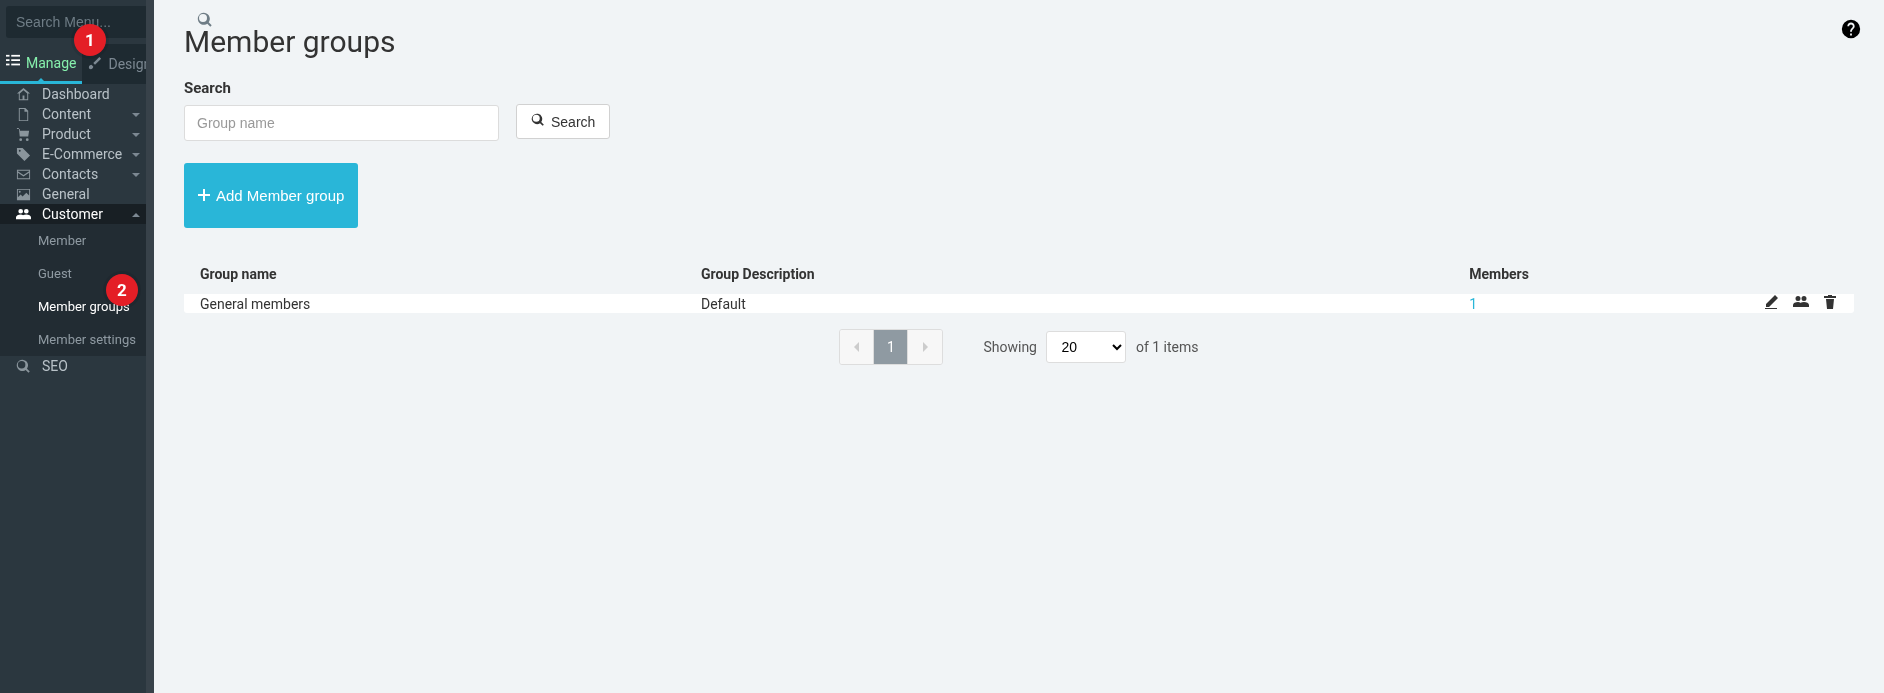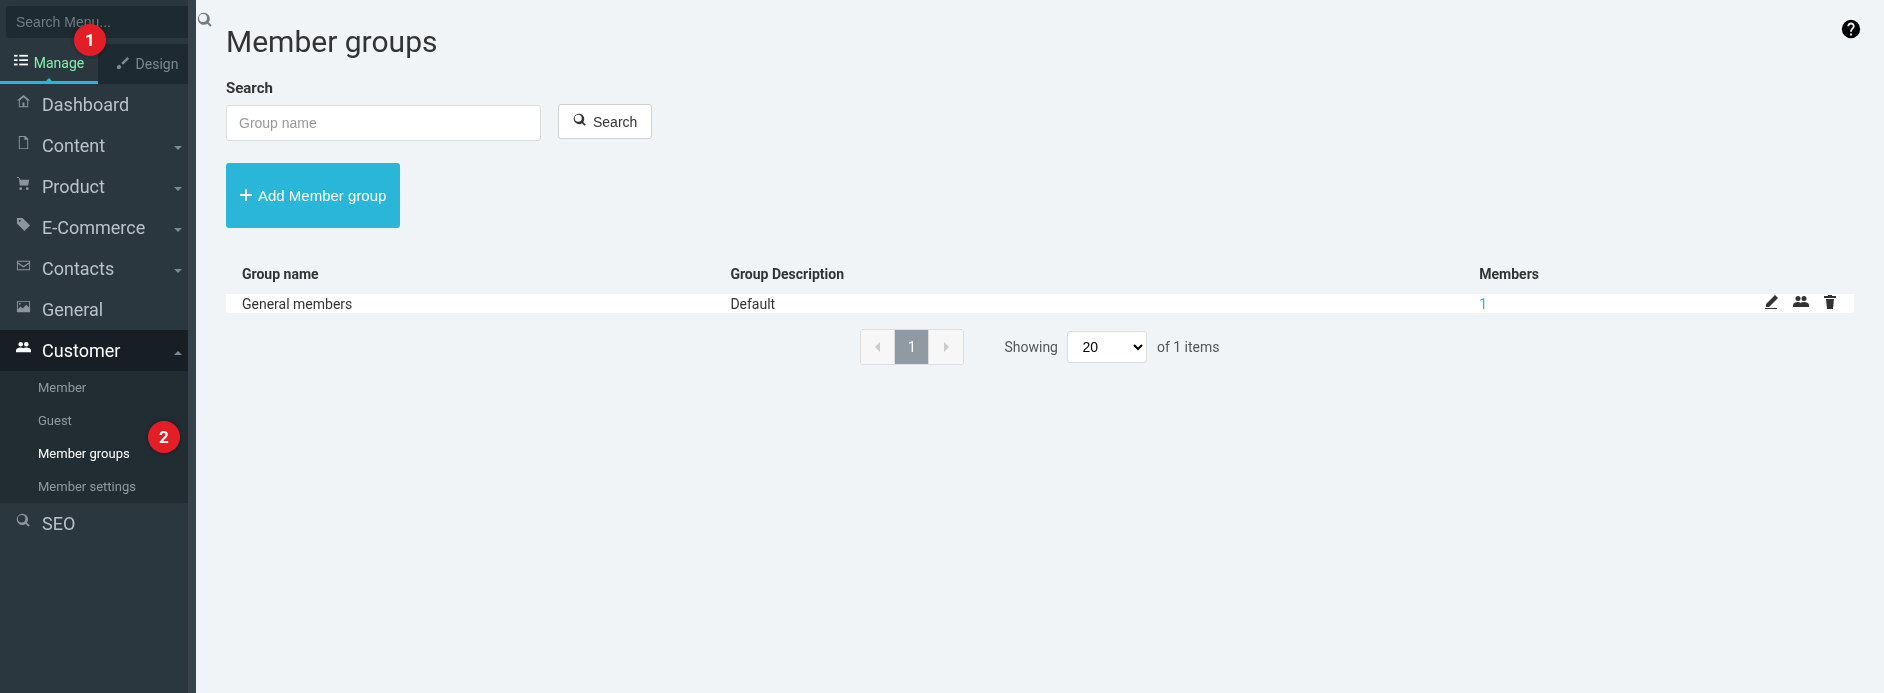--- a/index.html
+++ b/index.html
@@ -5,21 +5,21 @@
   * { box-sizing: border-box; margin: 0; padding: 0; }
   html, body { height: 100%; }
   body {
     font-family: -apple-system, BlinkMacSystemFont, "Segoe UI", Roboto, "Helvetica Neue", Arial, sans-serif;
     background: #f1f4f6;
     color: #333;
     overflow: hidden;
   }
   .app { display: flex; height: 100vh; }
   .sidebar {
-    width: 196px;
+    width: 154px;
     background: #2b373f;
     color: #a7b1b7;
     display: flex;
     flex-direction: column;
     position: relative;
     flex-shrink: 0;
   }
   .search-box {
     margin: 6px;
     background: #1e2a31;
@@ -68,23 +68,24 @@
     transform: translateX(-50%);
     width: 0; height: 0;
     border-left: 6px solid transparent;
     border-right: 6px solid transparent;
     border-bottom: 6px solid #29b6d8;
   }
   .tab svg { width: 14px; height: 14px; }
   .nav { flex: 1; overflow-y: auto; }
   .nav-item {
     display: flex;
-    padding: 10px 14px;
+    align-items: center;
+    padding: 2px 14px;
     color: #b9c2c8;
-    font-size: 18px;
+    font-size: 14px;
     cursor: pointer;
     position: relative;
   }
   .nav-item.active-section { background: #181f24; color: #fff; }
   .nav-item .ico { width: 18px; display: inline-flex; justify-content: center; margin-right: 10px; }
   .nav-item .ico svg { width: 15px; height: 15px; fill: #8a959c; }
   .nav-item.active-section .ico svg { fill: #fff; }
   .nav-item .chev { margin-left: auto; }
   .nav-item .chev svg { width: 8px; height: 8px; fill: #7c8892; }
   .subnav { background: #222c33; }

